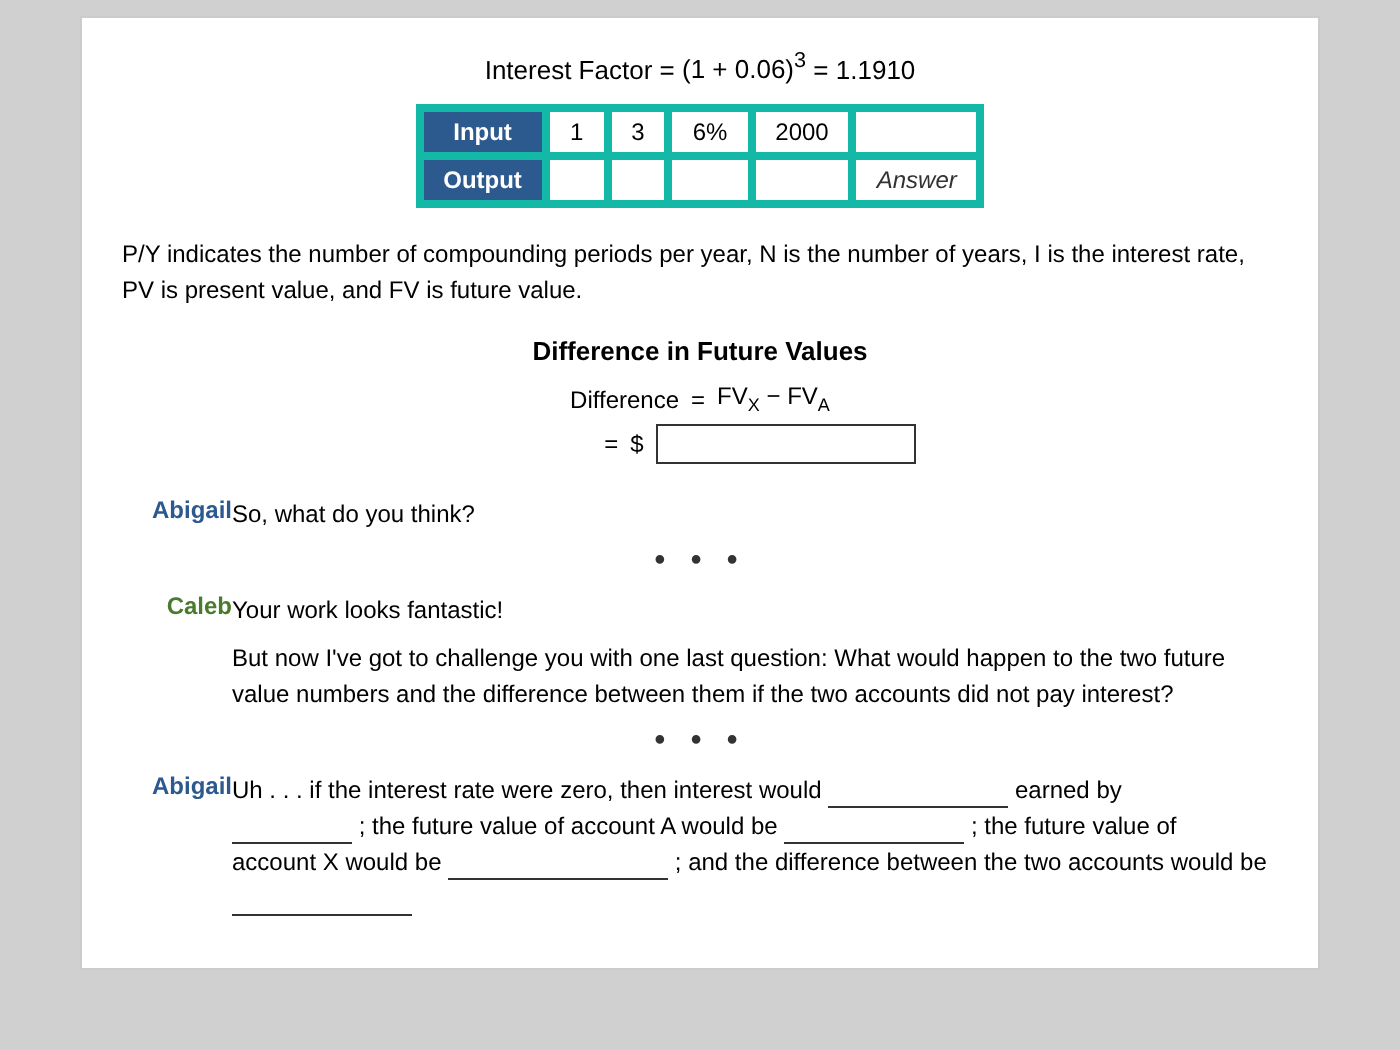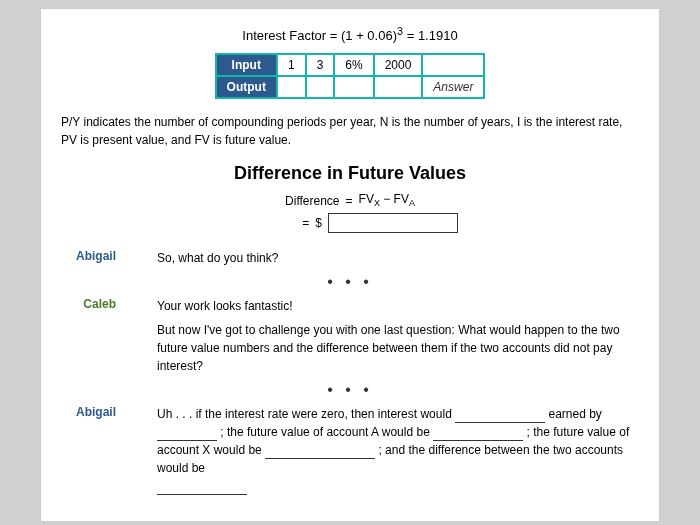--- a/index.html
+++ b/index.html
@@ -29,21 +29,21 @@
       font-size: 12px;
       line-height: 1.5;
       margin-bottom: 14px;
     }
     .calc-table {
       border-collapse: collapse;
       margin: 0 auto 14px auto;
       font-size: 12px;
     }
     .calc-table th, .calc-table td {
-      border: 2px solid #14b8a6;
+      border: 4px solid #14b8a6;
       padding: 3px 10px;
       text-align: center;
     }
     .calc-table th {
       background: #2d5a8e;
       color: #fff;
       font-weight: bold;
     }
     .calc-table td {
       background: #fff;
@@ -57,21 +57,21 @@
       font-size: 12px;
       line-height: 1.5;
       margin-bottom: 14px;
     }
     .diff-section {
       text-align: center;
       margin-bottom: 16px;
     }
     .diff-title {
       font-weight: bold;
-      font-size: 18px;
+      font-size: 13px;
       margin-bottom: 8px;
     }
     .diff-formula {
       display: flex;
       align-items: center;
       justify-content: center;
       gap: 6px;
       font-size: 12px;
       margin-bottom: 4px;
     }
@@ -104,21 +104,20 @@
       min-width: 55px;
       flex-shrink: 0;
       text-align: right;
     }
     .chat-name.caleb {
       color: #4a7a2e;
     }
     .chat-text {
       line-height: 1.5;
       flex: 1;
-      margin-left: 41px;
     }
     .dots {
       text-align: center;
       font-size: 16px;
       color: #333;
       margin: 4px 0 6px 0;
       letter-spacing: 4px;
     }
     .fill-blank {
       display: inline-block;

